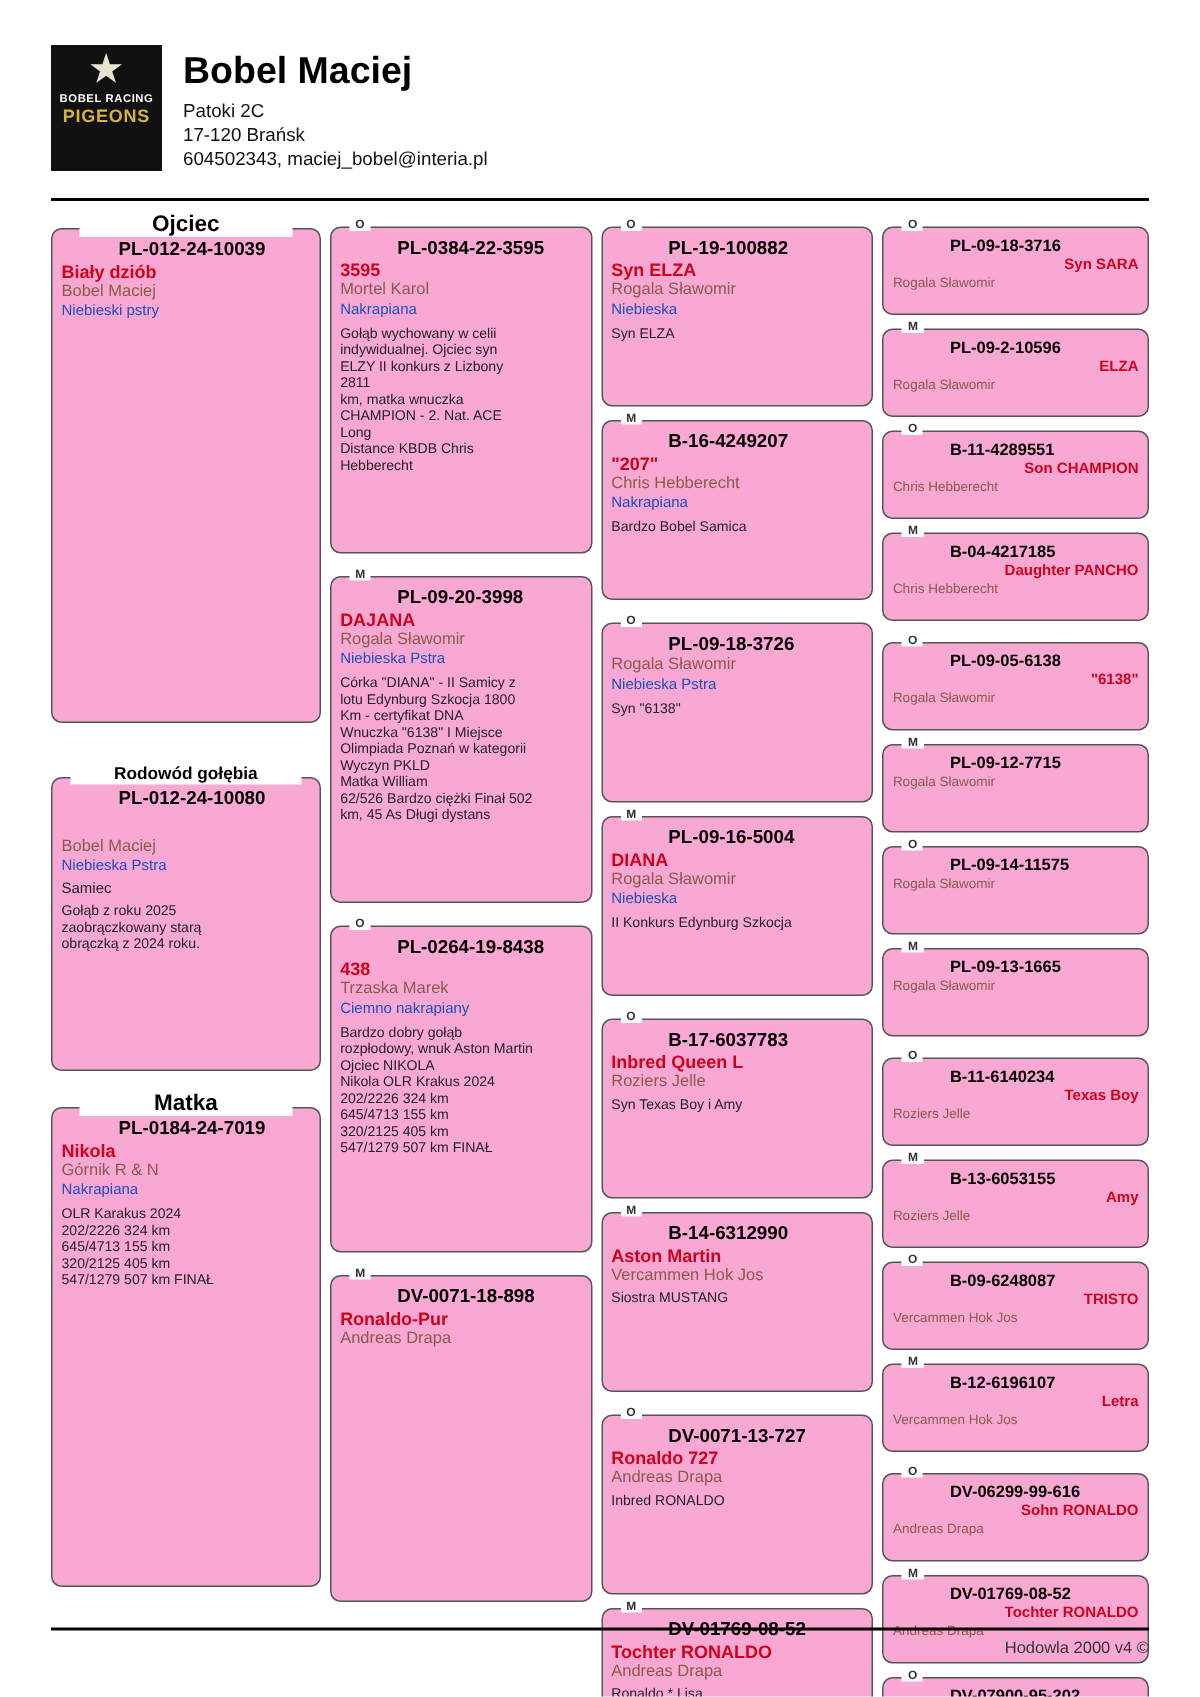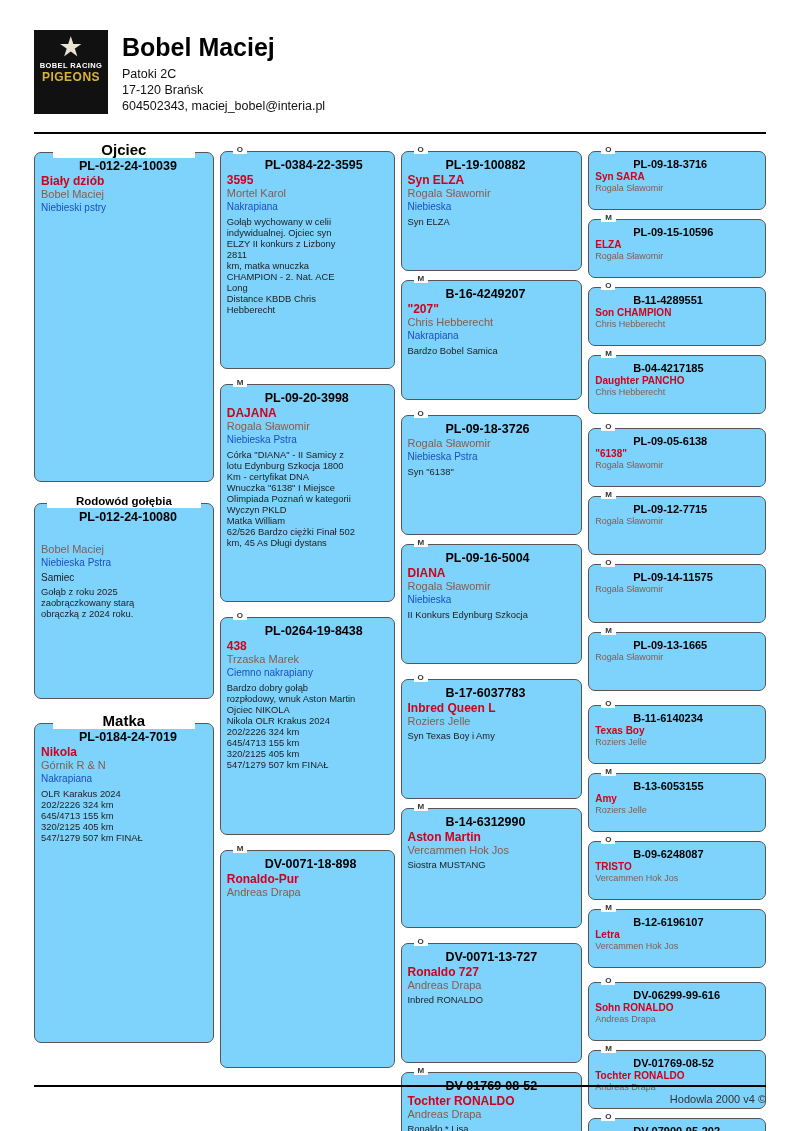--- a/index.html
+++ b/index.html
@@ -82,21 +82,21 @@
   .col2 { width: 175px; }
   .col3 { width: 182px; }
   .col4 { width: 178px; }
 
   .box {
     border: 1px solid #555;
     border-radius: 7px;
     box-sizing: border-box;
     padding: 4px 6px 3px 6px;
     position: relative;
-    background: #7dd3fc;
+    background: #f9a8d4;
   }
   .tag {
     position: absolute;
     top: -7px;
     left: 12px;
     background: #fff;
     padding: 0 4px;
     font-size: 8px;
     font-weight: bold;
     color: #333;
@@ -134,21 +134,21 @@
     margin-top: 2px;
     padding-left: 38px;
   }
   .ring.sm { font-size: 11px; line-height: 13px; }
   .name {
     font-size: 12px;
     font-weight: bold;
     color: #d0021b;
     line-height: 14px;
   }
-  .name.sm { font-size: 10px; line-height: 12px; }
+  .name.sm { font-size: 10px; line-height: 12px; text-align: right; }
   .breeder {
     font-size: 11px;
     color: #8a5a4a;
     line-height: 13px;
   }
   .breeder.sm { font-size: 9px; line-height: 11px; color:#8a5a4a;}
   .color {
     font-size: 10px;
     color: #1a4fbf;
     line-height: 14px;
@@ -157,21 +157,21 @@
     font-size: 9.4px;
     color: #222;
     line-height: 11px;
     white-space: pre-line;
     margin-top: 2px;
   }
   .notes.mid { font-size: 10px; line-height: 12px; }
 
   
   .c1-father { height: 330px; margin-top: 10px; }
-  .c1-self   { height: 196px; margin-top: 21px; }
+  .c1-self   { height: 196px; margin-top: 36px; }
   .c1-mother { height: 320px; margin-top: 24px; }
 
   .c2-box { height: 218px; margin-top: 9px; }
   .c2-gap { margin-top: 15px; }
 
   .c3-box-o { height: 120px; margin-top: 9px; }
 
   .c4-box { height: 59px; margin-top: 9px; }
   .c4-box-first { margin-top: 9px; }
 
@@ -387,21 +387,21 @@
 
       <div class="box c4-box c4-box-first">
         <div class="tag">O</div>
         <div class="ring sm">PL-09-18-3716</div>
         <div class="name sm">Syn SARA</div>
         <div class="breeder sm">Rogala Sławomir</div>
       </div>
 
       <div class="box c4-box">
         <div class="tag">M</div>
-        <div class="ring sm">PL-09-15-10596</div>
+        <div class="ring sm">PL-09-2-10596</div>
         <div class="name sm">ELZA</div>
         <div class="breeder sm">Rogala Sławomir</div>
       </div>
 
       <div class="box c4-box">
         <div class="tag">O</div>
         <div class="ring sm">B-11-4289551</div>
         <div class="name sm">Son CHAMPION</div>
         <div class="breeder sm">Chris Hebberecht</div>
       </div>

